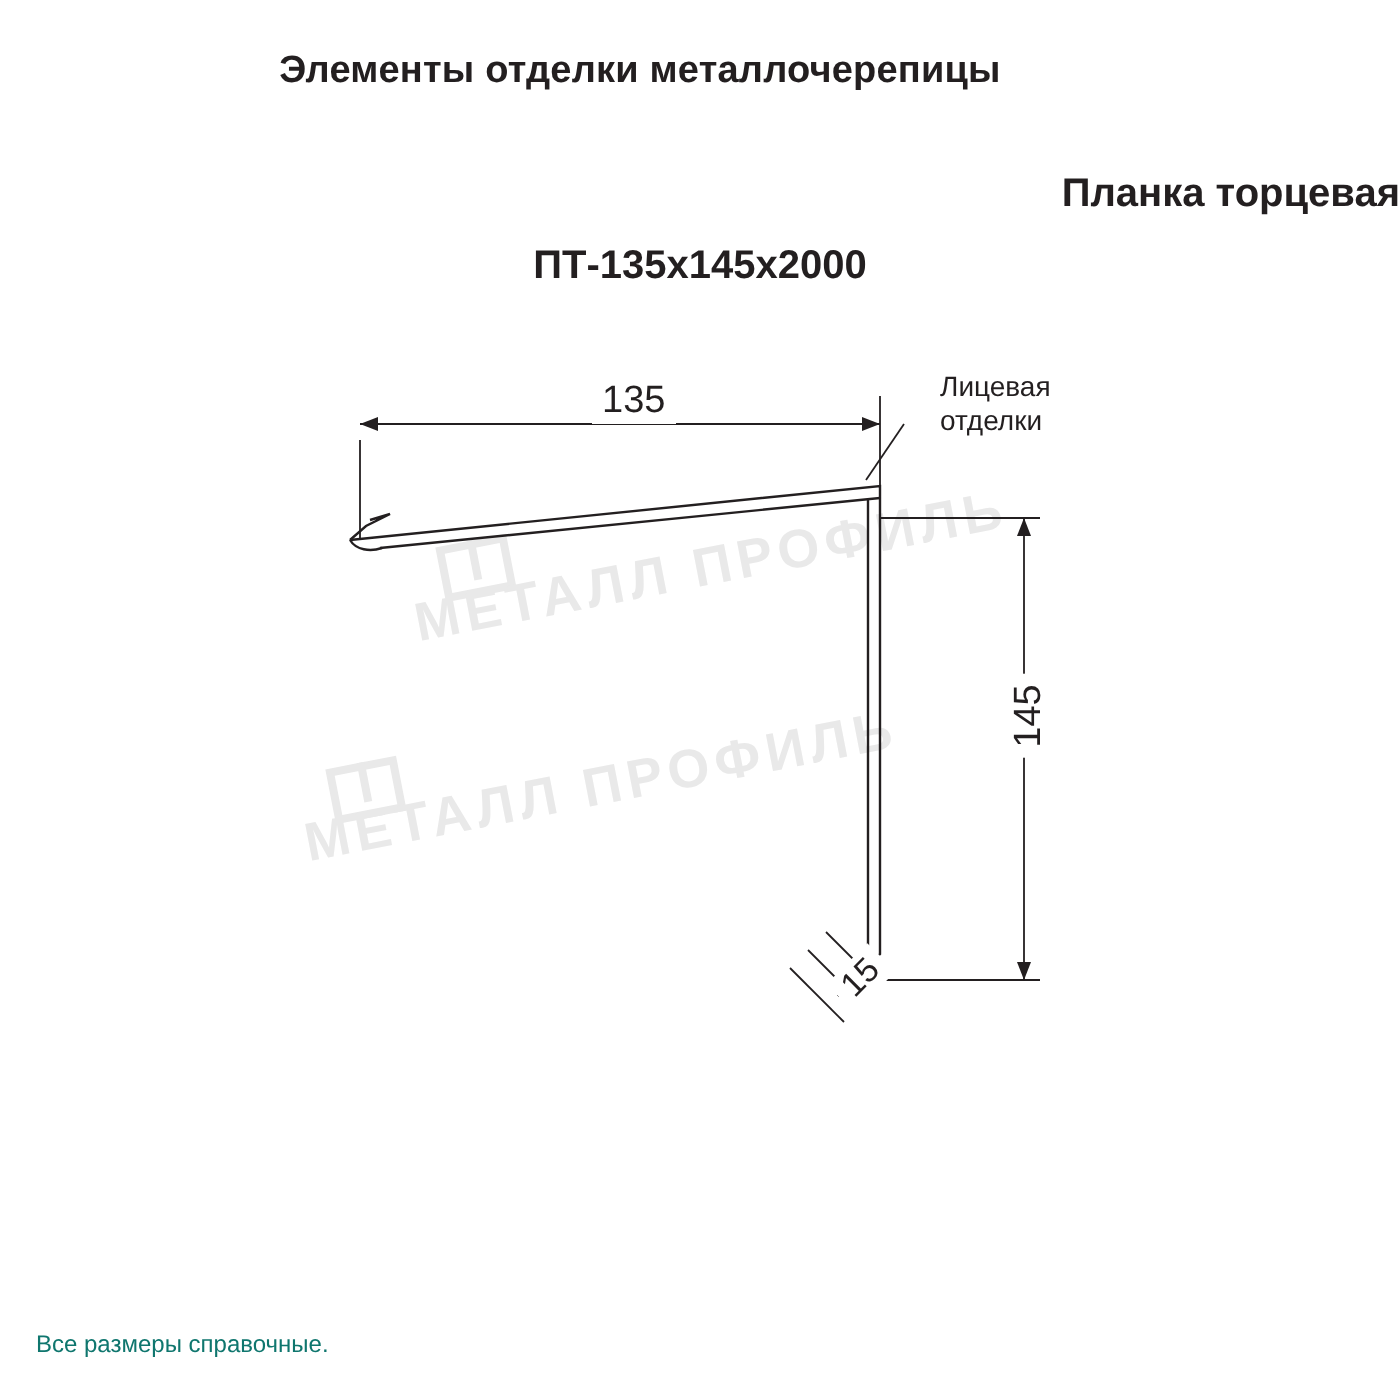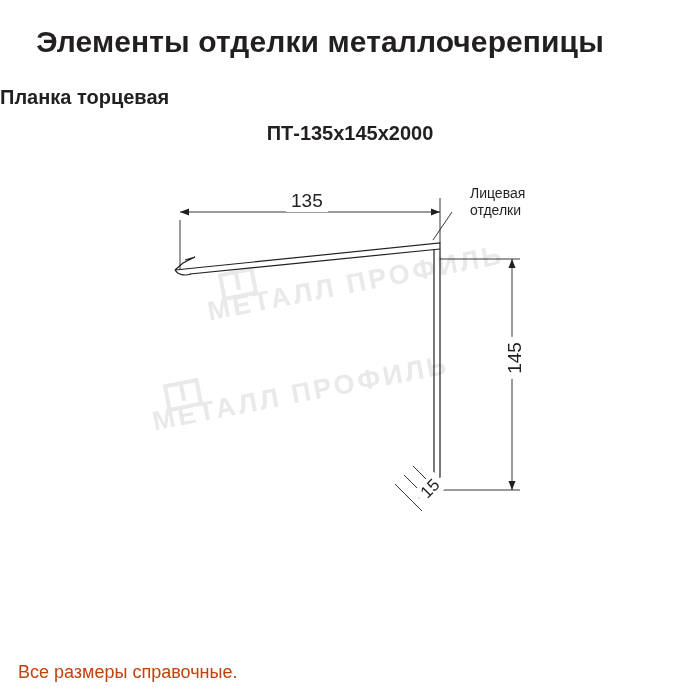--- a/index.html
+++ b/index.html
@@ -22,31 +22,31 @@
     height: 700px;
   }
 
   
   .title-main {
     position: absolute;
     top: 25px;
     left: 0;
     width: 640px;
     text-align: center;
-    font-size: 30px;
+    font-size: 19px;
     font-weight: bold;
     letter-spacing: 0.1px;
     color: #231f20;
   }
   .title-sub {
     position: absolute;
     top: 86px;
     left: 0;
     width: 700px;
-    text-align: left;
+    text-align: right;
     font-size: 20px;
     font-weight: bold;
     color: #231f20;
   }
   .title-code {
     position: absolute;
     top: 122px;
     left: 0;
     width: 700px;
     text-align: center;
@@ -108,21 +108,21 @@
   }
 
   
   .dim-label {
     position: absolute;
     font-size: 19px;
     color: #231f20;
     background: #ffffff;
     padding: 0 5px;
   }
-  .dim-135 { left: 286px; top: 190px; }
+  .dim-135 { left: 296px; top: 190px; }
   .dim-145 {
     left: 494px;
     top: 347px;
     transform: rotate(-90deg);
     transform-origin: center center;
   }
   .dim-15 {
     left: 416px;
     top: 479px;
     font-size: 17px;
@@ -139,23 +139,23 @@
     color: #231f20;
     text-align: left;
     margin-left: 36px;
   }
 
   
   .footer {
     position: absolute;
     left: 18px;
     bottom: 18px;
-    font-size: 18px;
+    font-size: 12px;
     line-height: 20px;
-    color: #c2410c;
+    color: #0f766e;
   }
 </style>
 </head>
 <body>
 
 <div class="page">
 
   <div class="title-main">Элементы отделки металлочерепицы</div>
   <div class="title-sub">Планка торцевая</div>
   <div class="title-code">ПТ-135х145х2000</div>

